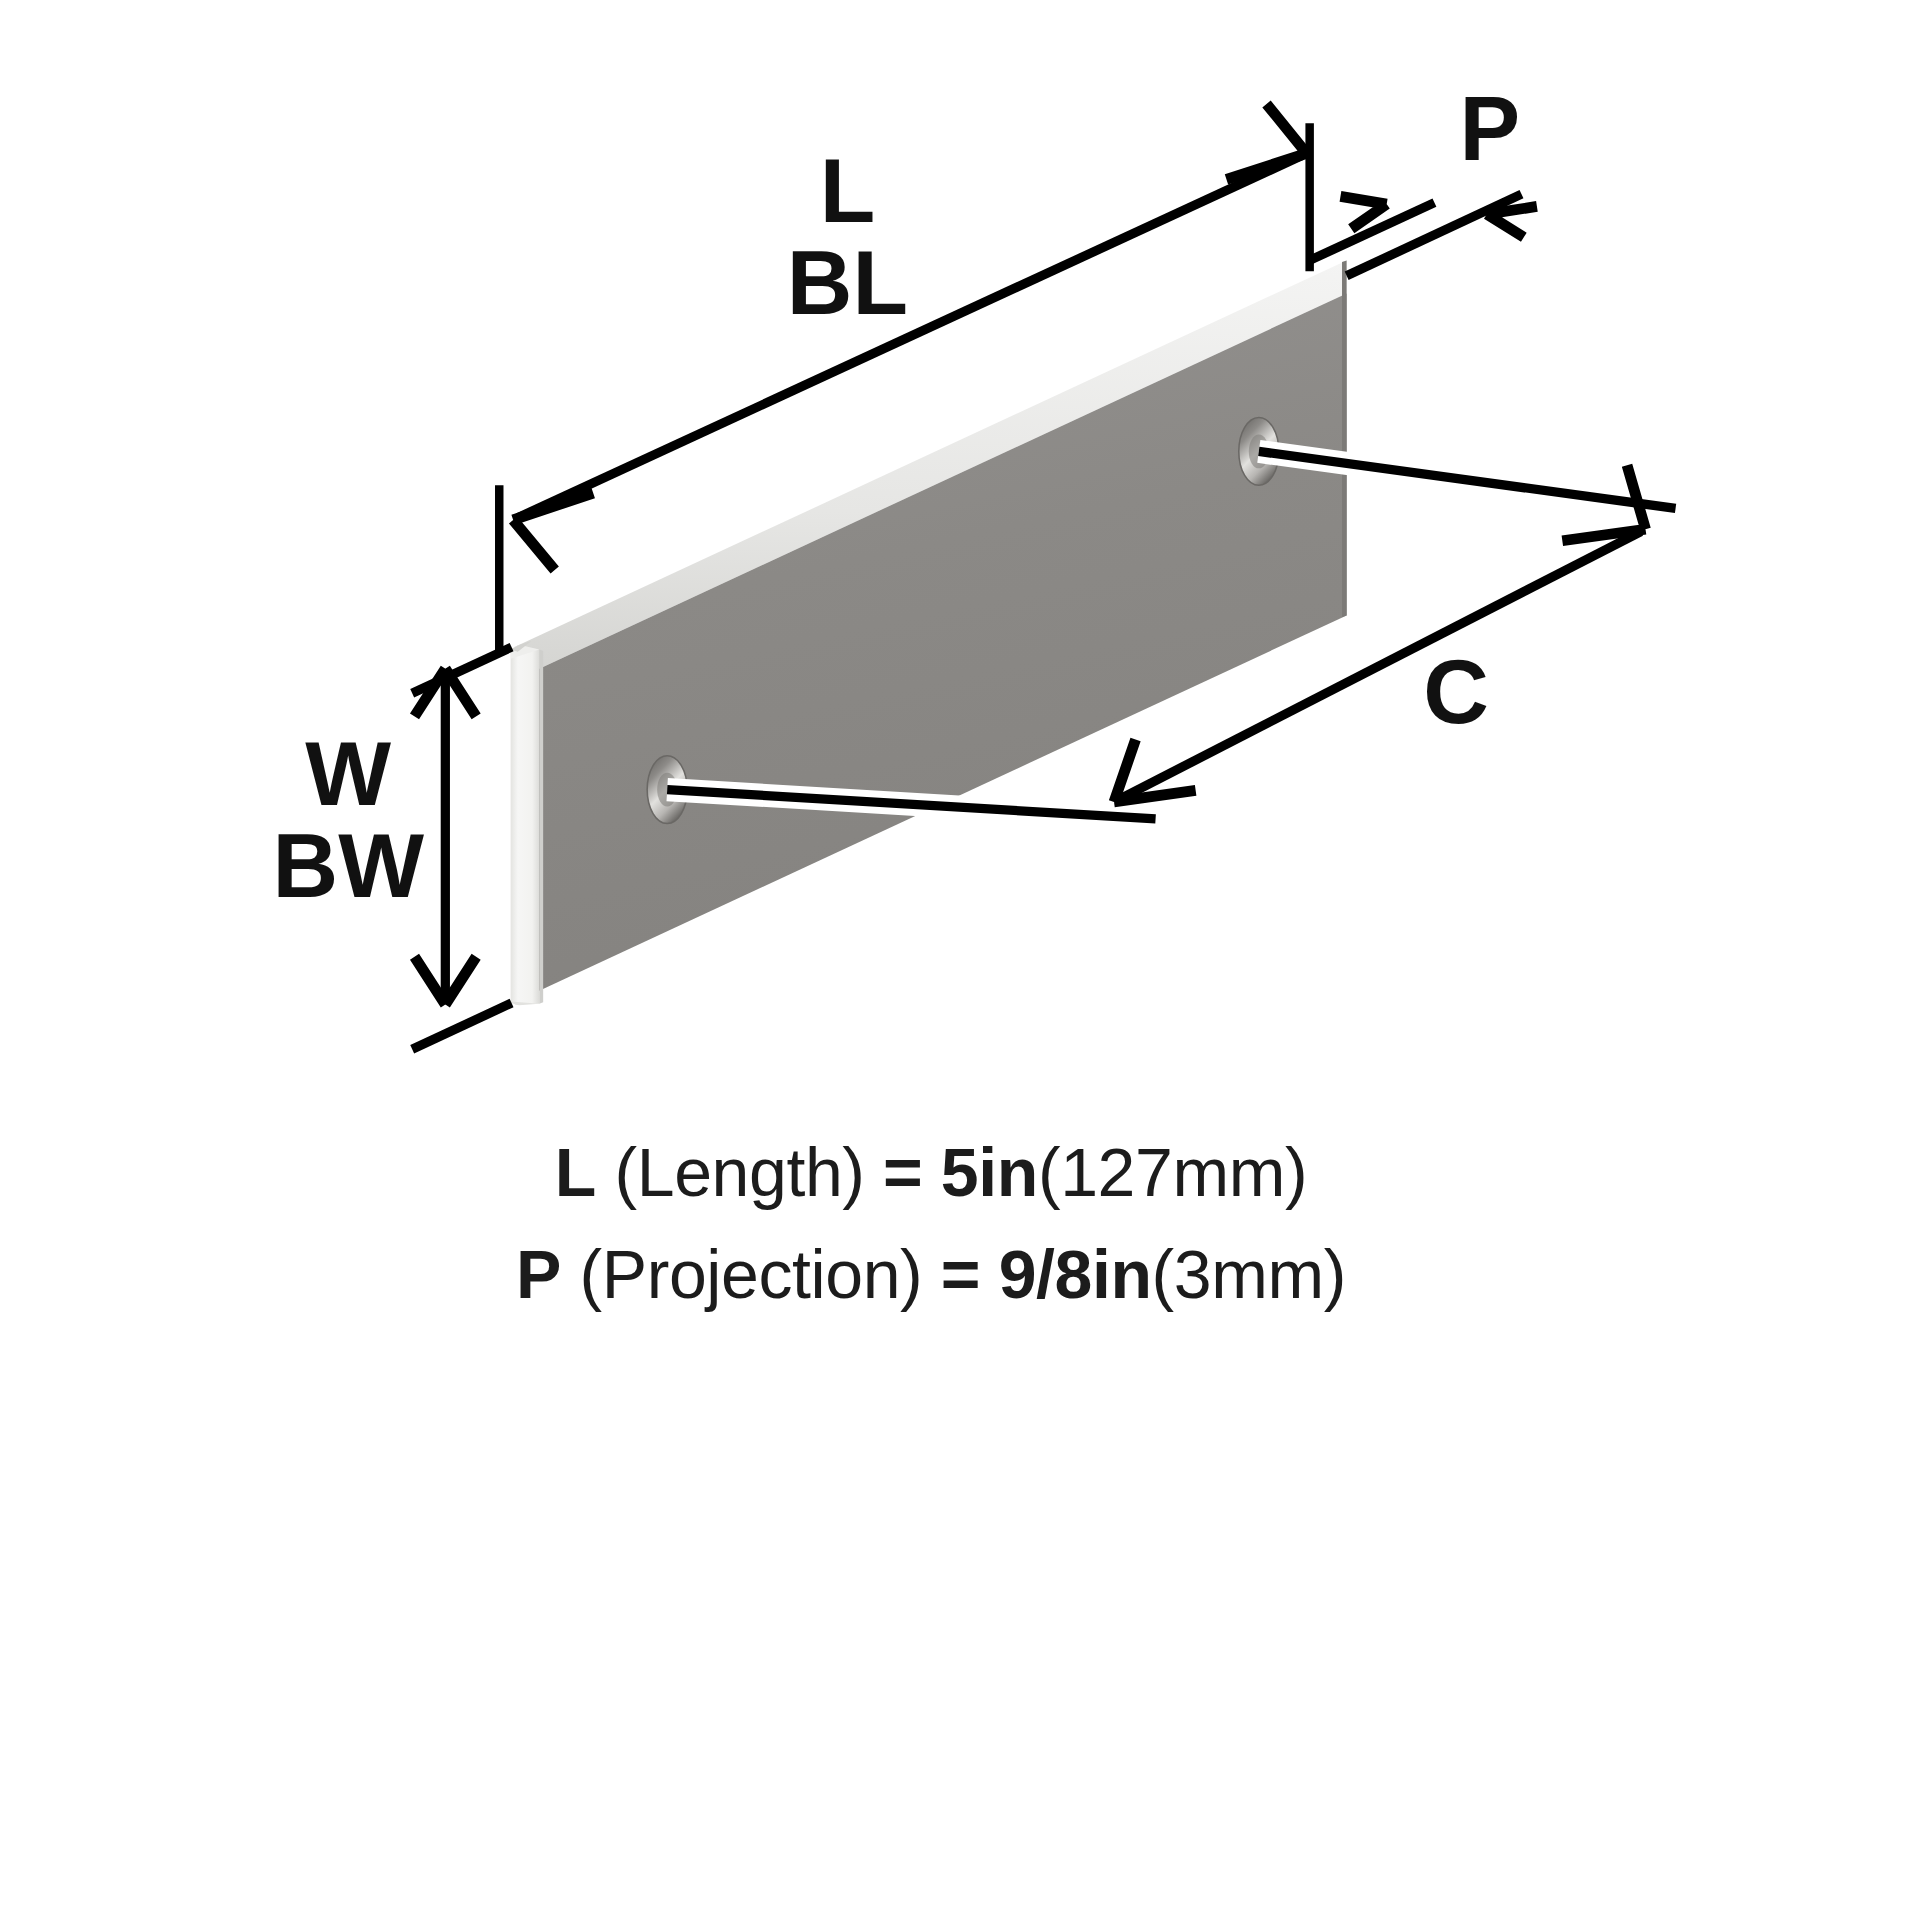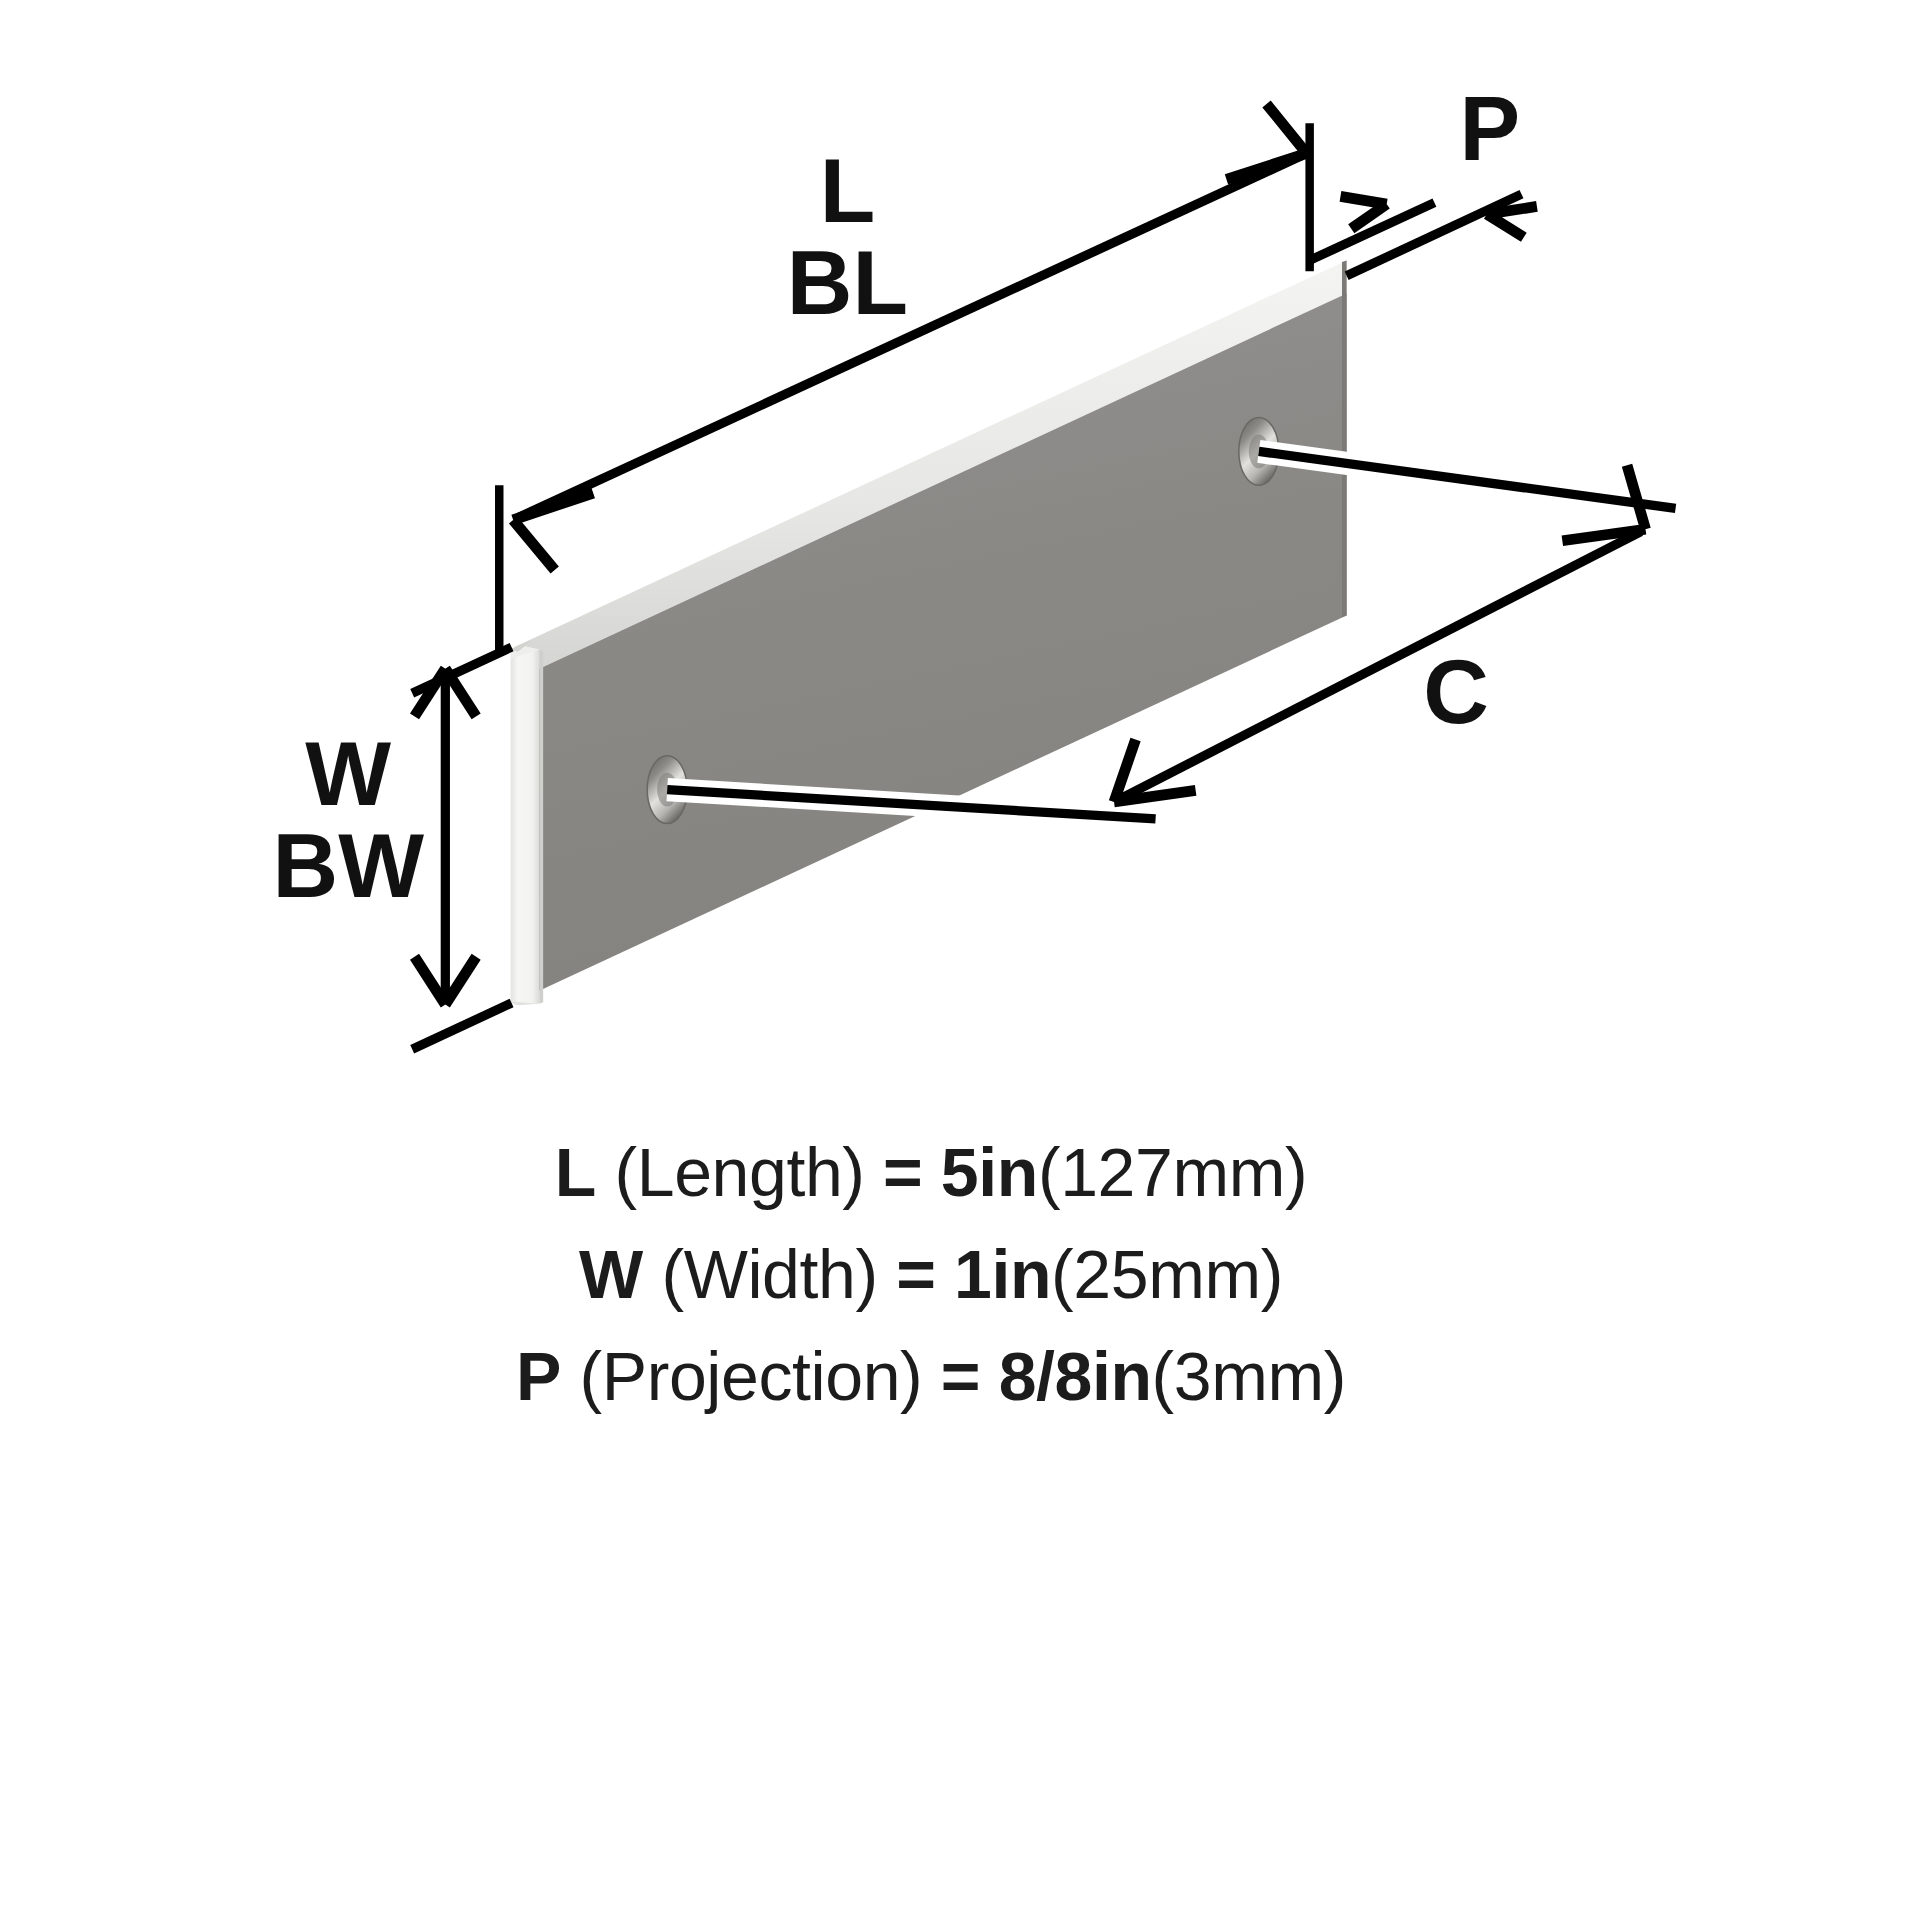--- a/index.html
+++ b/index.html
@@ -195,27 +195,24 @@
     </g>
 
   </svg>
 
   <div id="specs">
 
     <div class="spec-line">
       <span class="code">L</span> <span class="desc">(Length)</span> <span class="eq">=</span> <span class="val">5in</span><span class="metric">(127mm)</span>
     </div>
 
+
     <div class="spec-line">
-      <span class="code">W</span> <span class="desc">(Width)</span> <span class="eq">=</span> <span class="val">1in</span><span class="metric">(25mm)</span>
+      <span class="code">P</span> <span class="desc">(Projection)</span> <span class="eq">=</span> <span class="val">9/8in</span><span class="metric">(3mm)</span>
     </div>
 
-    <div class="spec-line">
-      <span class="code">P</span> <span class="desc">(Projection)</span> <span class="eq">=</span> <span class="val">8/8in</span><span class="metric">(3mm)</span>
-    </div>
-
 
 
 
   </div>
 
 </div>
 
 
 </body></html>

